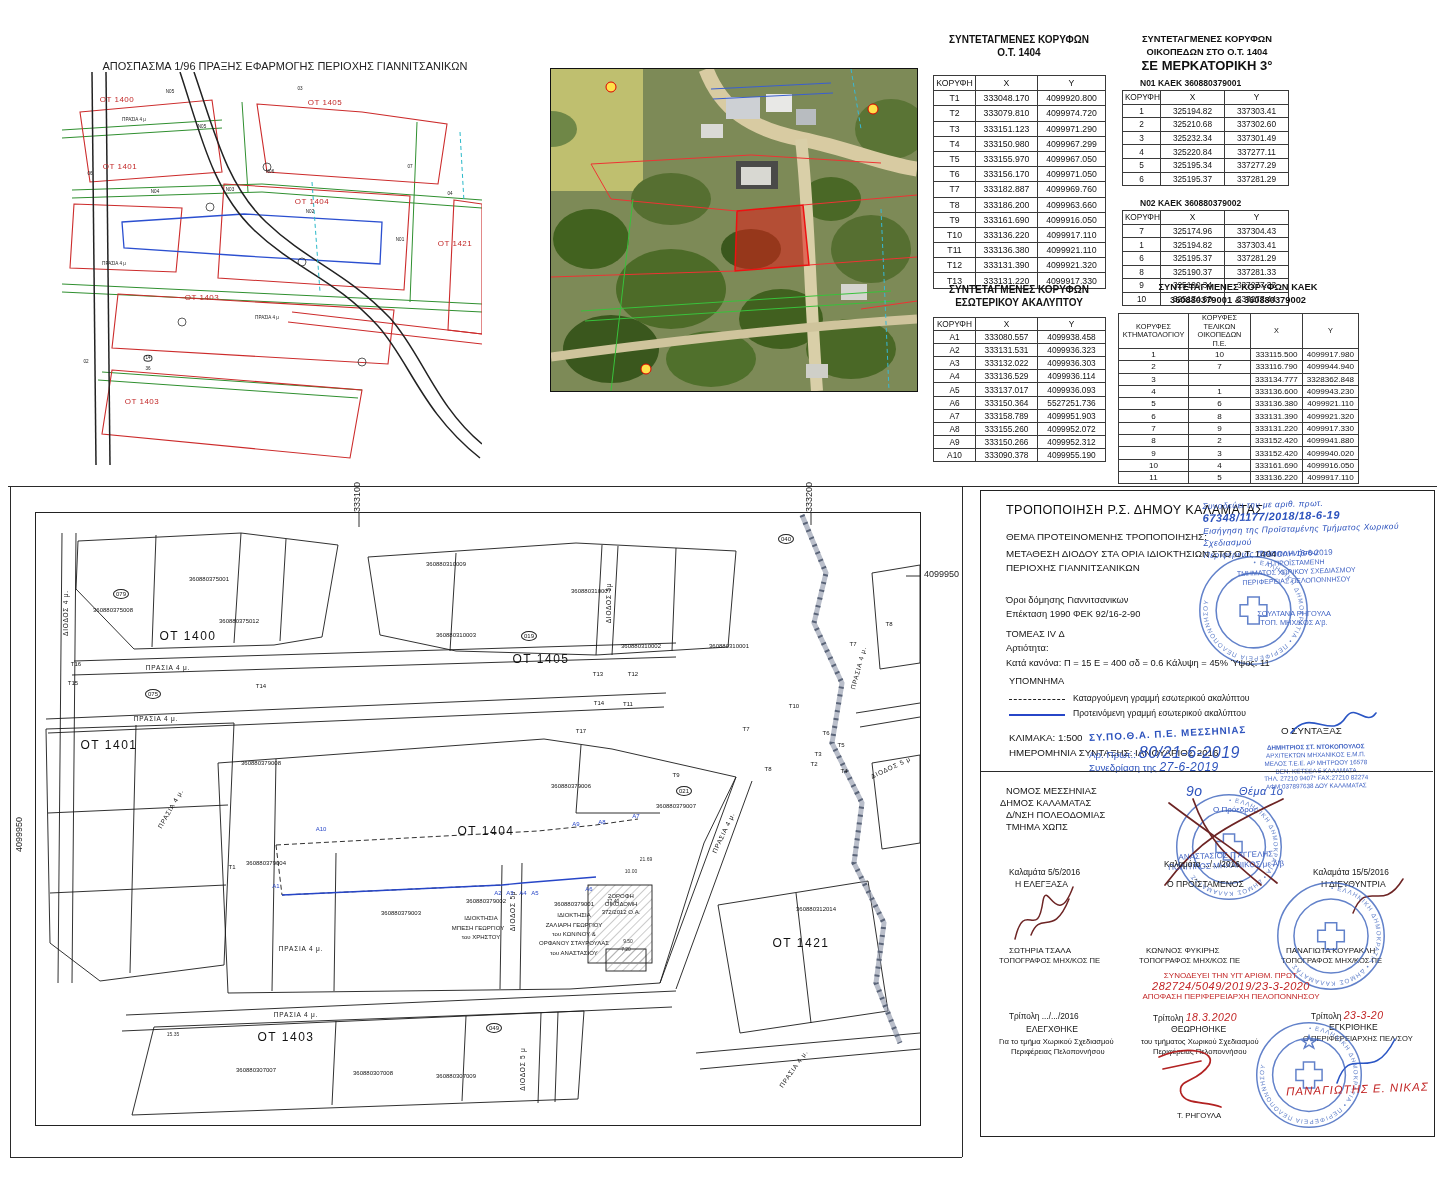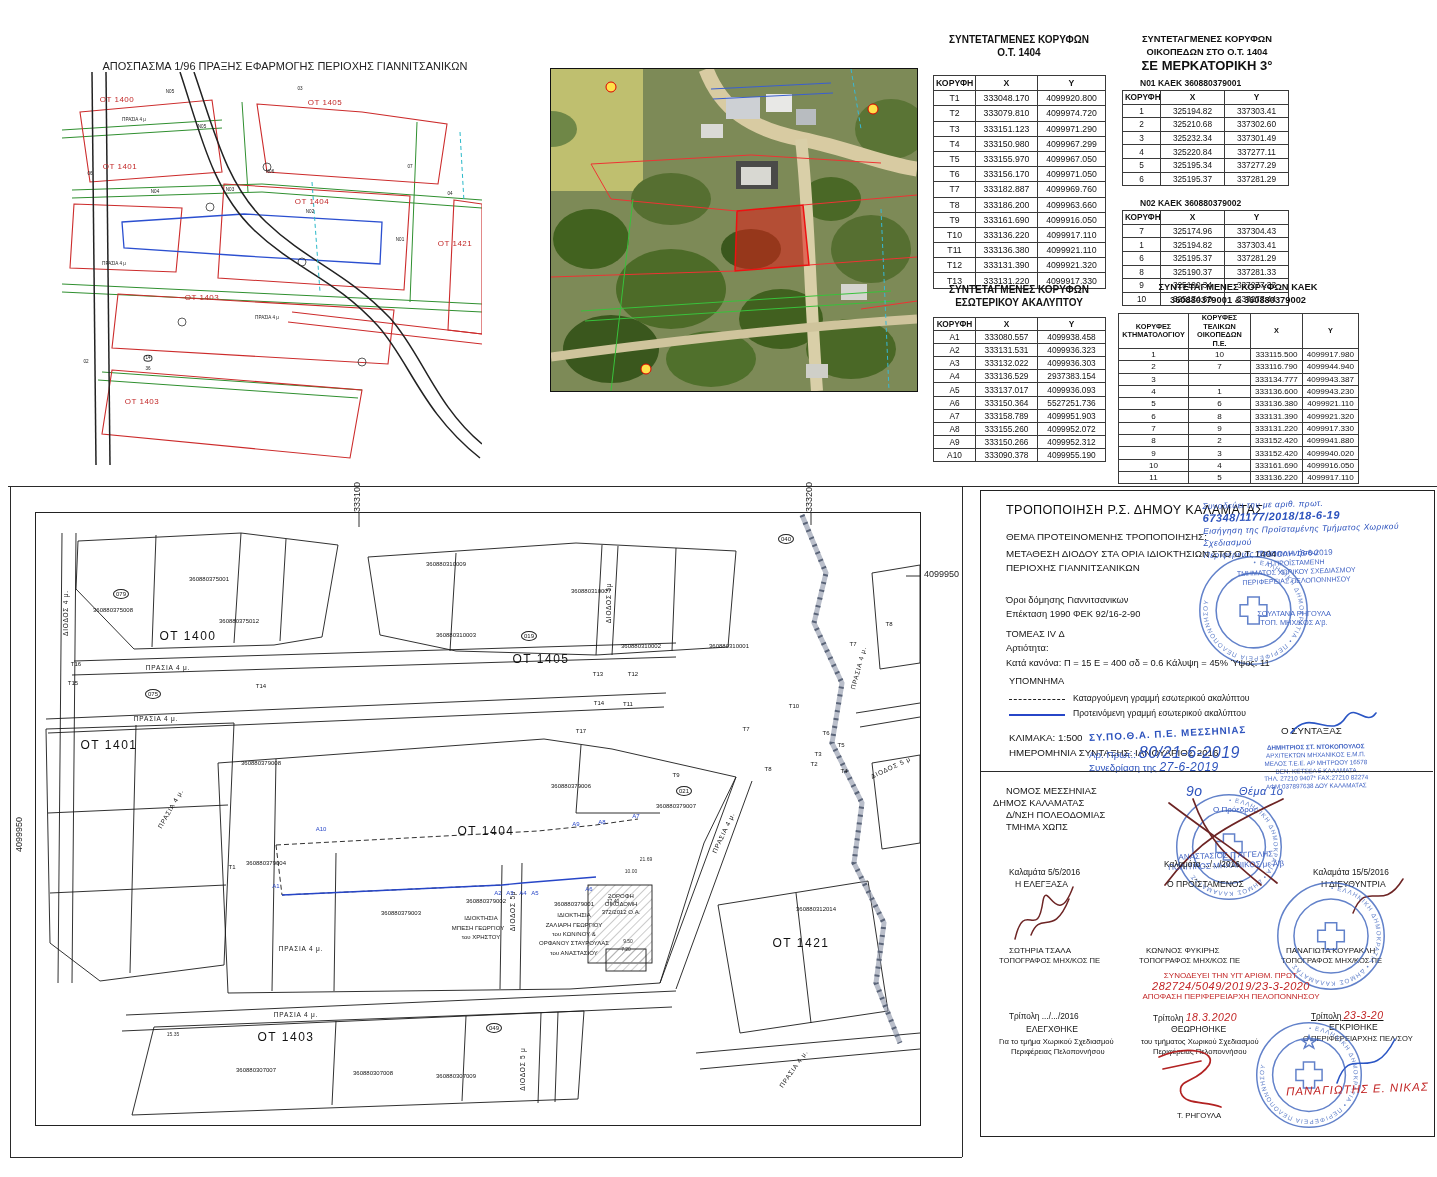--- a/index.html
+++ b/index.html
@@ -10,21 +10,21 @@
   .maptitle{font-size:11px;color:#222;line-height:15px;margin-top:25px;}
   .mapbox{position:absolute;background:#fff;}
   .b1{border:1px solid #111;}
   .b2{border:1.3px solid #222;}
   
   .tblttl{font-size:10px;font-weight:bold;text-align:center;line-height:13px;color:#111;}
   .ntl{font-size:8.5px;font-weight:bold;color:#111;}
   table.tbl{border-collapse:collapse;table-layout:fixed;background:#fff;}
   table.tbl th,table.tbl td{border:1px solid #3a3a3a;text-align:center;padding:0 2px;
      font-size:8.7px;color:#111;overflow:hidden;white-space:nowrap;}
-  table.tbl th{font-weight:bold;}
+  table.tbl th{font-weight:normal;}
   table.tblT td,table.tblT th{height:14.2px;}
   table.tblA td,table.tblA th{height:12.1px;font-size:8.3px;}
   table.tblN td,table.tblN th{height:12.6px;font-size:8.3px;}
   table.tblK th{font-size:7.3px;white-space:normal;line-height:8.5px;height:30px;}
   table.tblK td{height:11.3px;font-size:8.1px;}
   
   .ml{position:absolute;transform:translate(-50%,-50%);white-space:nowrap;color:#151515;line-height:1;}
   .ot{font-size:12px;letter-spacing:1.5px;color:#111;}
   .pn{font-size:6px;}
   .own{font-size:6px;}
@@ -323,21 +323,21 @@
             <td>4099936.323</td>
           </tr>
           <tr>
             <td>A3</td>
             <td>333132.022</td>
             <td>4099936.303</td>
           </tr>
           <tr>
             <td>A4</td>
             <td>333136.529</td>
-            <td>2937383.154</td>
+            <td>4099936.114</td>
           </tr>
           <tr>
             <td>A5</td>
             <td>333137.017</td>
             <td>4099936.093</td>
           </tr>
           <tr>
             <td>A6</td>
             <td>333150.364</td>
             <td>5527251.736</td>
@@ -494,21 +494,21 @@
           <tr>
             <td>2</td>
             <td>7</td>
             <td>333116.790</td>
             <td>4099944.940</td>
           </tr>
           <tr>
             <td>3</td>
             <td></td>
             <td>333134.777</td>
-            <td>4099943.387</td>
+            <td>3328362.848</td>
           </tr>
           <tr>
             <td>4</td>
             <td>1</td>
             <td>333136.600</td>
             <td>4099943.230</td>
           </tr>
           <tr>
             <td>5</td>
             <td>6</td>
@@ -815,21 +815,21 @@
       <div>ΑΡΧΙΤΕΚΤΩΝ ΜΗΧΑΝΙΚΟΣ Ε.Μ.Π.</div>
       <div>ΜΕΛΟΣ Τ.Ε.Ε. ΑΡ ΜΗΤΡΩΟΥ 16578</div>
       <div>ΒΕΝ. ΚΕΤΣΕΑ 5  ΚΑΛΑΜΑΤΑ</div>
       <div>ΤΗΛ. 27210 9407*  FAX:27210 82274</div>
       <div>ΑΦΜ:037897638  ΔΟΥ ΚΑΛΑΜΑΤΑΣ</div>
     </div>
 
     <div class="hline" style="left:0;top:280px;width:452px;"></div>
 
     <div class="p psm" style="left:25px;top:295px;">ΝΟΜΟΣ ΜΕΣΣΗΝΙΑΣ</div>
-    <div class="p psm" style="left:12px;top:307px;">ΔΗΜΟΣ ΚΑΛΑΜΑΤΑΣ</div>
+    <div class="p psm" style="left:19px;top:307px;">ΔΗΜΟΣ ΚΑΛΑΜΑΤΑΣ</div>
     <div class="p psm" style="left:25px;top:319px;">Δ/ΝΣΗ ΠΟΛΕΟΔΟΜΙΑΣ</div>
     <div class="p psm" style="left:25px;top:331px;">ΤΜΗΜΑ ΧΩΠΣ</div>
 
     <div class="p blue hand" style="left:205px;top:292px;font-size:14px;">9ο</div>
     <div class="p blue hand" style="left:258px;top:294px;font-size:11px;">Θέμα 1ο</div>
     <div class="p blue" style="left:232px;top:314px;font-size:8px;">Ο Πρόεδρος</div>
 
     <svg class="cstamp" style="left:192px;top:300px;width:112px;height:112px;" viewBox="0 0 120 120">
       <circle class="sc" cx="60" cy="60" r="56"></circle>
         <circle class="sc" cx="60" cy="60" r="39"></circle>
@@ -897,21 +897,21 @@
     <div class="p" style="left:30px;top:556px;font-size:7.6px;">Περιφέρειας Πελοποννήσου</div>
 
     <div class="p" style="left:172px;top:520px;font-size:8.3px;">
       <span>Τρίπολη</span>
       <span class="red hand" style="font-size:10.5px;">18.3.2020</span>
     </div>
     <div class="p" style="left:190px;top:533px;font-size:8.6px;">ΘΕΩΡΗΘΗΚΕ</div>
     <div class="p" style="left:160px;top:546px;font-size:7.6px;">του  τμήματος  Χωρικού Σχεδιασμού</div>
     <div class="p" style="left:172px;top:556px;font-size:7.6px;">Περιφέρειας Πελοποννήσου</div>
 
-    <div class="p" style="left:330px;top:518px;font-size:8.3px;text-decoration:underline;">
+    <div class="p" style="left:330px;top:518px;font-size:8.3px;">
       <span>Τρίπολη</span>
       <span class="red hand" style="font-size:10.5px;">23-3-20</span>
     </div>
     <div class="p" style="left:348px;top:531px;font-size:8.6px;">ΕΓΚΡΙΘΗΚΕ</div>
     <div class="p" style="left:322px;top:543px;font-size:7.6px;">Ο ΠΕΡΙΦΕΡΕΙΑΡΧΗΣ ΠΕΛ/ΣΟΥ</div>
 
     <svg class="sig" style="left:170px;top:548px;" width="80" height="70" viewBox="0 0 80 70">
       <g fill="none" stroke="#b22222" stroke-width="1.7" stroke-linecap="round">
         <path d="M8,18 C36,6 66,12 58,26 C46,44 26,40 30,54 C34,66 54,62 70,68"></path>
         <path d="M12,30 L50,22"></path>

